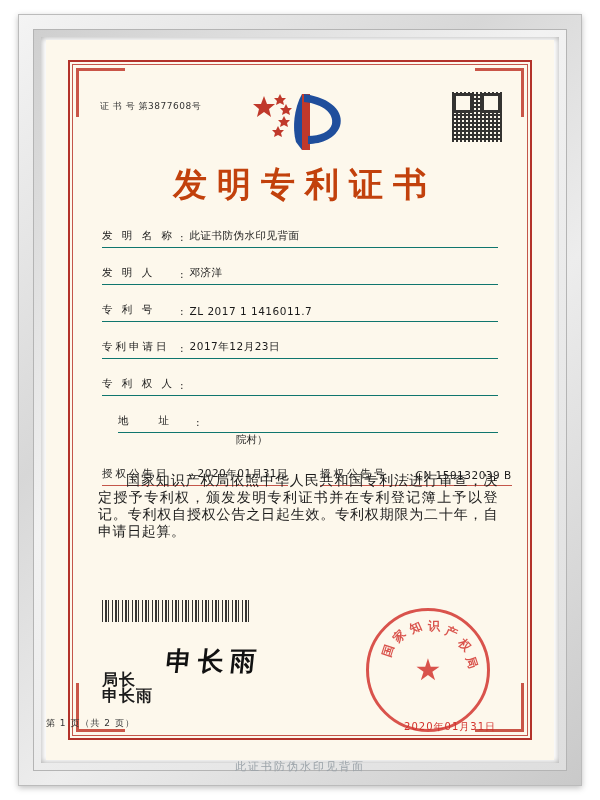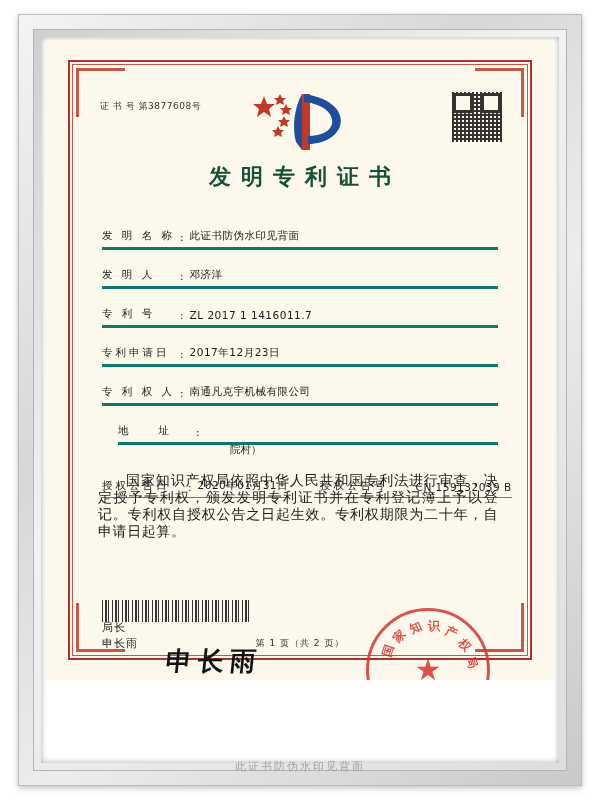--- a/index.html
+++ b/index.html
@@ -44,21 +44,21 @@
     background: #ffffff;
     box-shadow: inset 0 0 6px rgba(0,0,0,0.35);
   }
 
   
   .cert {
     position: absolute;
     left: 46px;
     top: 40px;
     width: 508px;
-    height: 640px;
+    height: 720px;
     background: #fdf8ec;
     box-sizing: border-box;
     overflow: hidden;
   }
   .cert-border-outer {
     position: absolute;
     left: 22px;
     top: 20px;
     right: 22px;
     bottom: 20px;
@@ -130,40 +130,40 @@
     height: 70px;
   }
 
   .title {
     position: absolute;
     left: 0;
     right: 0;
     top: 122px;
     text-align: center;
     font-family: "DejaVu Serif", "Liberation Serif", serif;
-    font-size: 22px;
+    font-size: 34px;
     font-weight: bold;
     letter-spacing: 10px;
-    color: #14532d;
+    color: #c2410c;
     text-indent: 10px;
   }
 
   
   .fields {
     position: absolute;
     left: 56px;
     right: 56px;
     top: 178px;
   }
   .field-row {
     position: relative;
     height: 29px;
     display: flex;
     align-items: flex-end;
-    border-bottom: 3px solid #0f766e;
+    border-bottom: 1px solid #0f766e;
     margin-bottom: 7px;
   }
   .f-label {
     font-size: 10.5px;
     color: #1b1b1b;
     letter-spacing: 3px;
     padding-bottom: 4px;
     white-space: nowrap;
   }
   .f-colon {
@@ -193,21 +193,21 @@
     height: 29px;
   }
   .split-row .half.left { margin-right: 18px; }
 
   .addr-wrap {
     position: relative;
     margin-left: 16px;
   }
   .addr-line2 {
     position: absolute;
-    left: 112px;
+    left: 118px;
     top: 30px;
     font-size: 10.5px;
     color: #1b1b1b;
   }
 
   
   .body-text {
     position: absolute;
     left: 52px;
     right: 56px;
@@ -231,25 +231,26 @@
       #111 0 1px, transparent 1px 3px,
       #111 3px 5px, transparent 5px 6px,
       #111 6px 7px, transparent 7px 10px);
     opacity: 0.85;
   }
 
   
   .sig-label {
     position: absolute;
     left: 56px;
-    top: 580px;
-    font-size: 11px;
+    top: 632px;
+    font-size: 16px;
     color: #1b1b1b;
     line-height: 16px;
     letter-spacing: 1px;
+    font-weight: bold;
   }
   .sig-hand {
     position: absolute;
     left: 120px;
     top: 604px;
     font-family: "DejaVu Serif", "Liberation Serif", serif;
     font-size: 26px;
     color: #111;
     letter-spacing: 6px;
     font-weight: bold;
@@ -300,21 +301,21 @@
     font-size: 10px;
     color: #d2302a;
     letter-spacing: 1px;
   }
 
   
   .page-no {
     position: absolute;
     left: 0; right: 0;
     bottom: 30px;
-    text-align: center;
+    text-align: left;
     font-size: 9px;
     color: #333;
     letter-spacing: 1px;
   }
   .watermark-note {
     position: absolute;
     left: 0; right: 0;
     bottom: 26px;
     text-align: center;
     font-size: 11px;
@@ -382,21 +383,20 @@
 
     <div class="field-row">
       <span class="f-label w-a">专利申请日</span>
       <span class="f-colon">:</span>
       <span class="f-value">2017年12月23日</span>
     </div>
 
     <div class="field-row">
       <span class="f-label w-a">专 利 权 人</span>
       <span class="f-colon">:</span>
-      <span class="f-value">南通凡克宇机械有限公司</span>
     </div>
 
     <div class="addr-wrap">
       <div class="field-row">
         <span class="f-label w-a">地　　址</span>
         <span class="f-colon">:</span>
       </div>
       <div class="addr-line2">院村）</div>
     </div>
 

